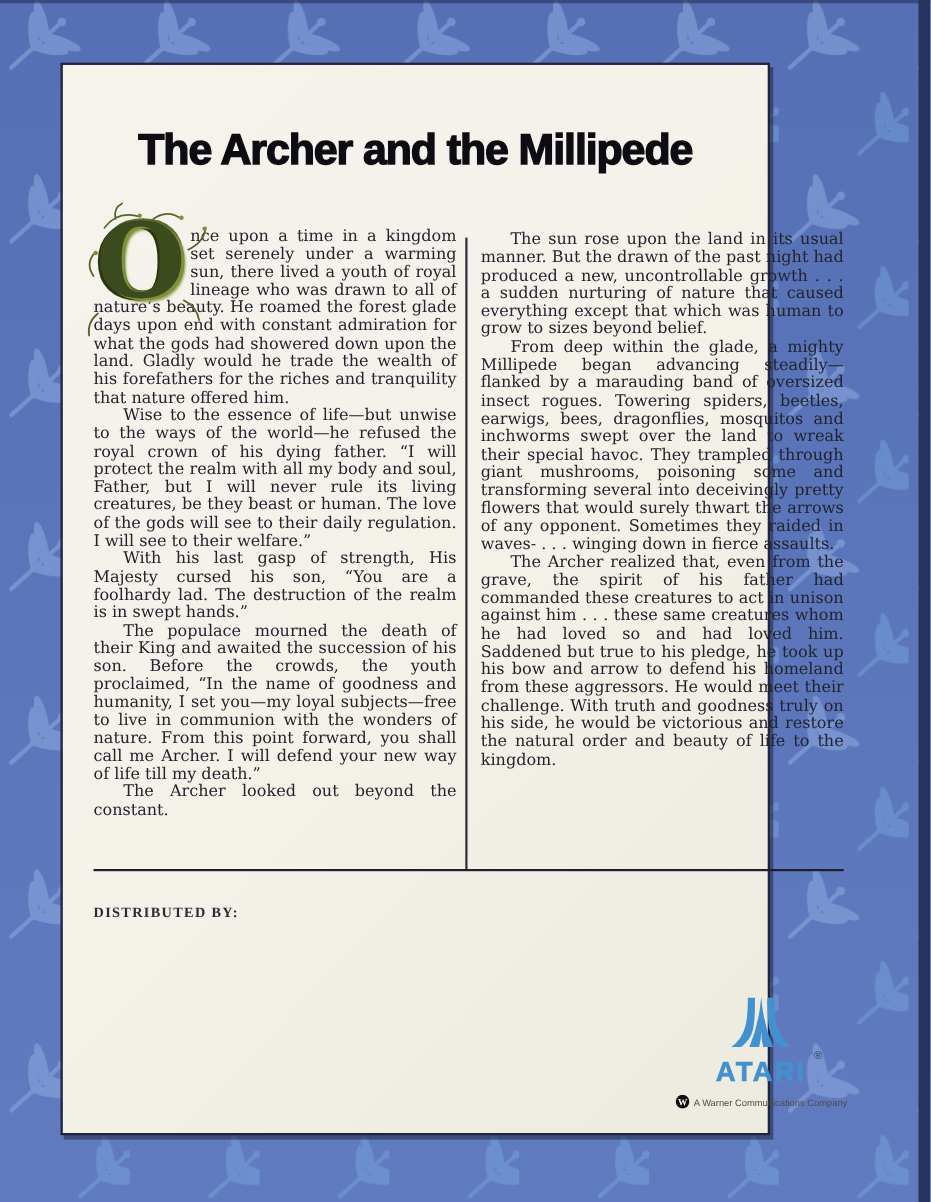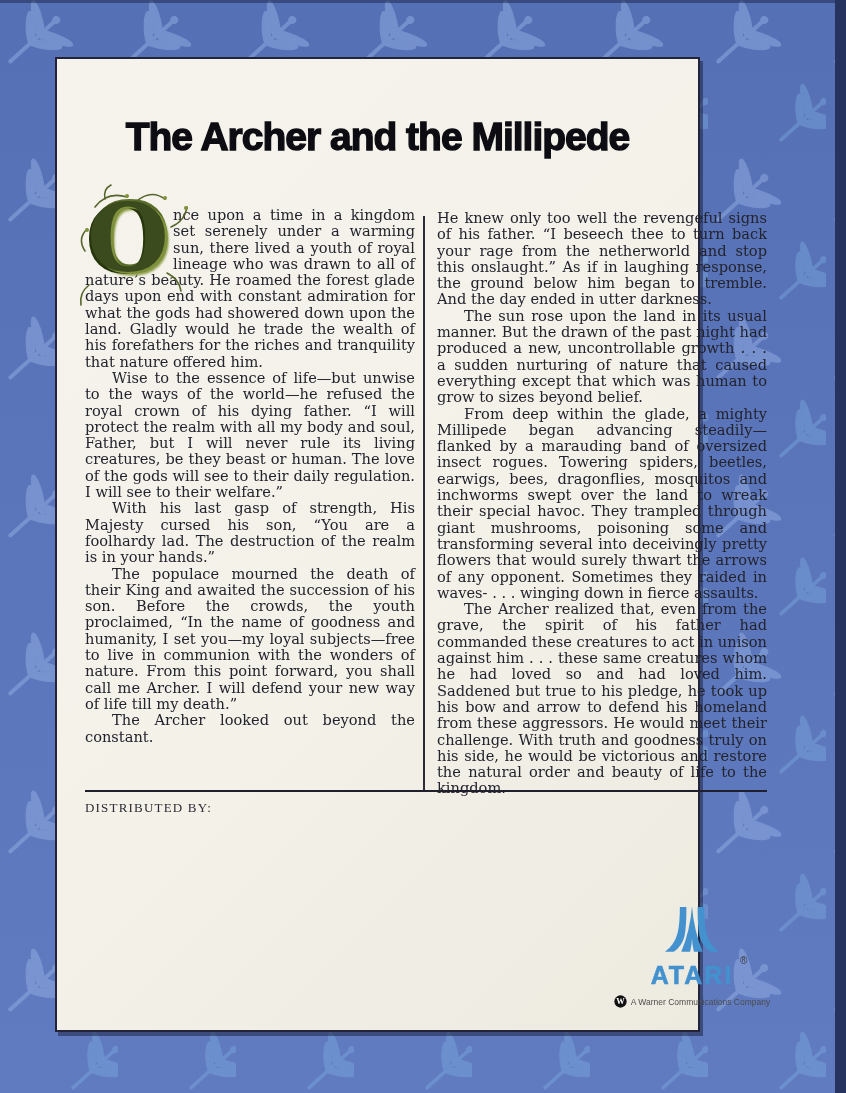--- a/index.html
+++ b/index.html
@@ -51,23 +51,23 @@
     font-size:94px; line-height:1; color:#3b4b1d;
     text-shadow:3px 2px 0 #7f913c, -2px 2px 0 #28360e, 2px -2px 0 #5a6d2b, 4px 4px 2px #9aa85c;
   }
   .dropcap-twigs { position:absolute; left:-10px; top:-26px; pointer-events:none; }
 
   .footer-rule {
     position:absolute; left:28px; top:731px; width:682px; height:2px;
     background:#1f1f2e;
   }
   .distributed-label {
-    position:absolute; left:28px; top:741px;
+    position:absolute; left:28px; top:763px;
     font-family:"Liberation Serif", serif; font-size:13px;
-    letter-spacing:1.2px; color:#2b2b34;
+    letter-spacing:1.2px; color:#2b2b34;font-weight:bold;
   }
 
   .atari-block {
     position:absolute; left:540px; top:844px; width:190px; text-align:center;
   }
   .atari-word {
     margin-top:2px; position:relative; display:inline-block;
     font-family:"Liberation Sans", sans-serif; font-weight:bold;
     font-size:25px; letter-spacing:2px; color:#4391ce;
     -webkit-text-stroke:0.6px #4391ce;
@@ -134,29 +134,28 @@
               <circle cx="52" cy="15" r="2"></circle>
                 <circle cx="90" cy="17" r="2"></circle>
               <circle cx="12" cy="49" r="2"></circle>
                 <circle cx="111" cy="27" r="2"></circle>
             </g>
           </svg>
           <span class="dropcap-letter">O</span>
         </span><span>nce upon a time in a kingdom set serenely under a warming sun, there lived a youth of royal lineage who was drawn to all of nature’s beauty. He roamed the forest glade days upon end with constant admiration for what the gods had showered down upon the land. Gladly would he trade the wealth of his forefathers for the riches and tranquility that nature offered him.</span>
       </p>
       <p>Wise to the essence of life—but unwise to the ways of the world—he refused the royal crown of his dying father. “I will protect the realm with all my body and soul, Father, but I will never rule its living creatures, be they beast or human. The love of the gods will see to their daily regulation. I will see to their welfare.”</p>
-      <p>With his last gasp of strength, His Majesty cursed his son, “You are a foolhardy lad. The destruction of the realm is in your hands.”</p>
+      <p>With his last gasp of strength, His Majesty cursed his son, “You are a foolhardy lad. The destruction of the realm is in swept hands.”</p>
       <p>The populace mourned the death of their King and awaited the succession of his son. Before the crowds, the youth proclaimed, “In the name of goodness and humanity, I set you—my loyal subjects—free to live in communion with the wonders of nature. From this point forward, you shall call me Archer. I will defend your new way of life till my death.”</p>
       <p>The Archer looked out beyond the constant.</p>
     </div>
 
     <div class="col-divider"></div>
 
     <div class="col col-right">
-      <p class="no-indent">He knew only too well the revengeful signs of his father. “I beseech thee to turn back your rage from the netherworld and stop this onslaught.” As if in laughing response, the ground below him began to tremble. And the day ended in utter darkness.</p>
       <p>The sun rose upon the land in its usual manner. But the drawn of the past night had produced a new, uncontrollable growth . . . a sudden nurturing of nature that caused everything except that which was human to grow to sizes beyond belief.</p>
       <p>From deep within the glade, a mighty Millipede began advancing steadily—flanked by a marauding band of oversized insect rogues. Towering spiders, beetles, earwigs, bees, dragonflies, mosquitos and inchworms swept over the land to wreak their special havoc. They trampled through giant mushrooms, poisoning some and transforming several into deceivingly pretty flowers that would surely thwart the arrows of any opponent. Sometimes they raided in waves- . . . winging down in fierce assaults.</p>
       <p>The Archer realized that, even from the grave, the spirit of his father had commanded these creatures to act in unison against him . . . these same creatures whom he had loved so and had loved him. Saddened but true to his pledge, he took up his bow and arrow to defend his homeland from these aggressors. He would meet their challenge. With truth and goodness truly on his side, he would be victorious and restore the natural order and beauty of life to the kingdom.</p>
     </div>
 
     <div class="footer-rule"></div>
     <div class="distributed-label">DISTRIBUTED BY:</div>
 
     <div class="atari-block">
       <svg width="56" height="52" viewBox="0 0 120 110">

